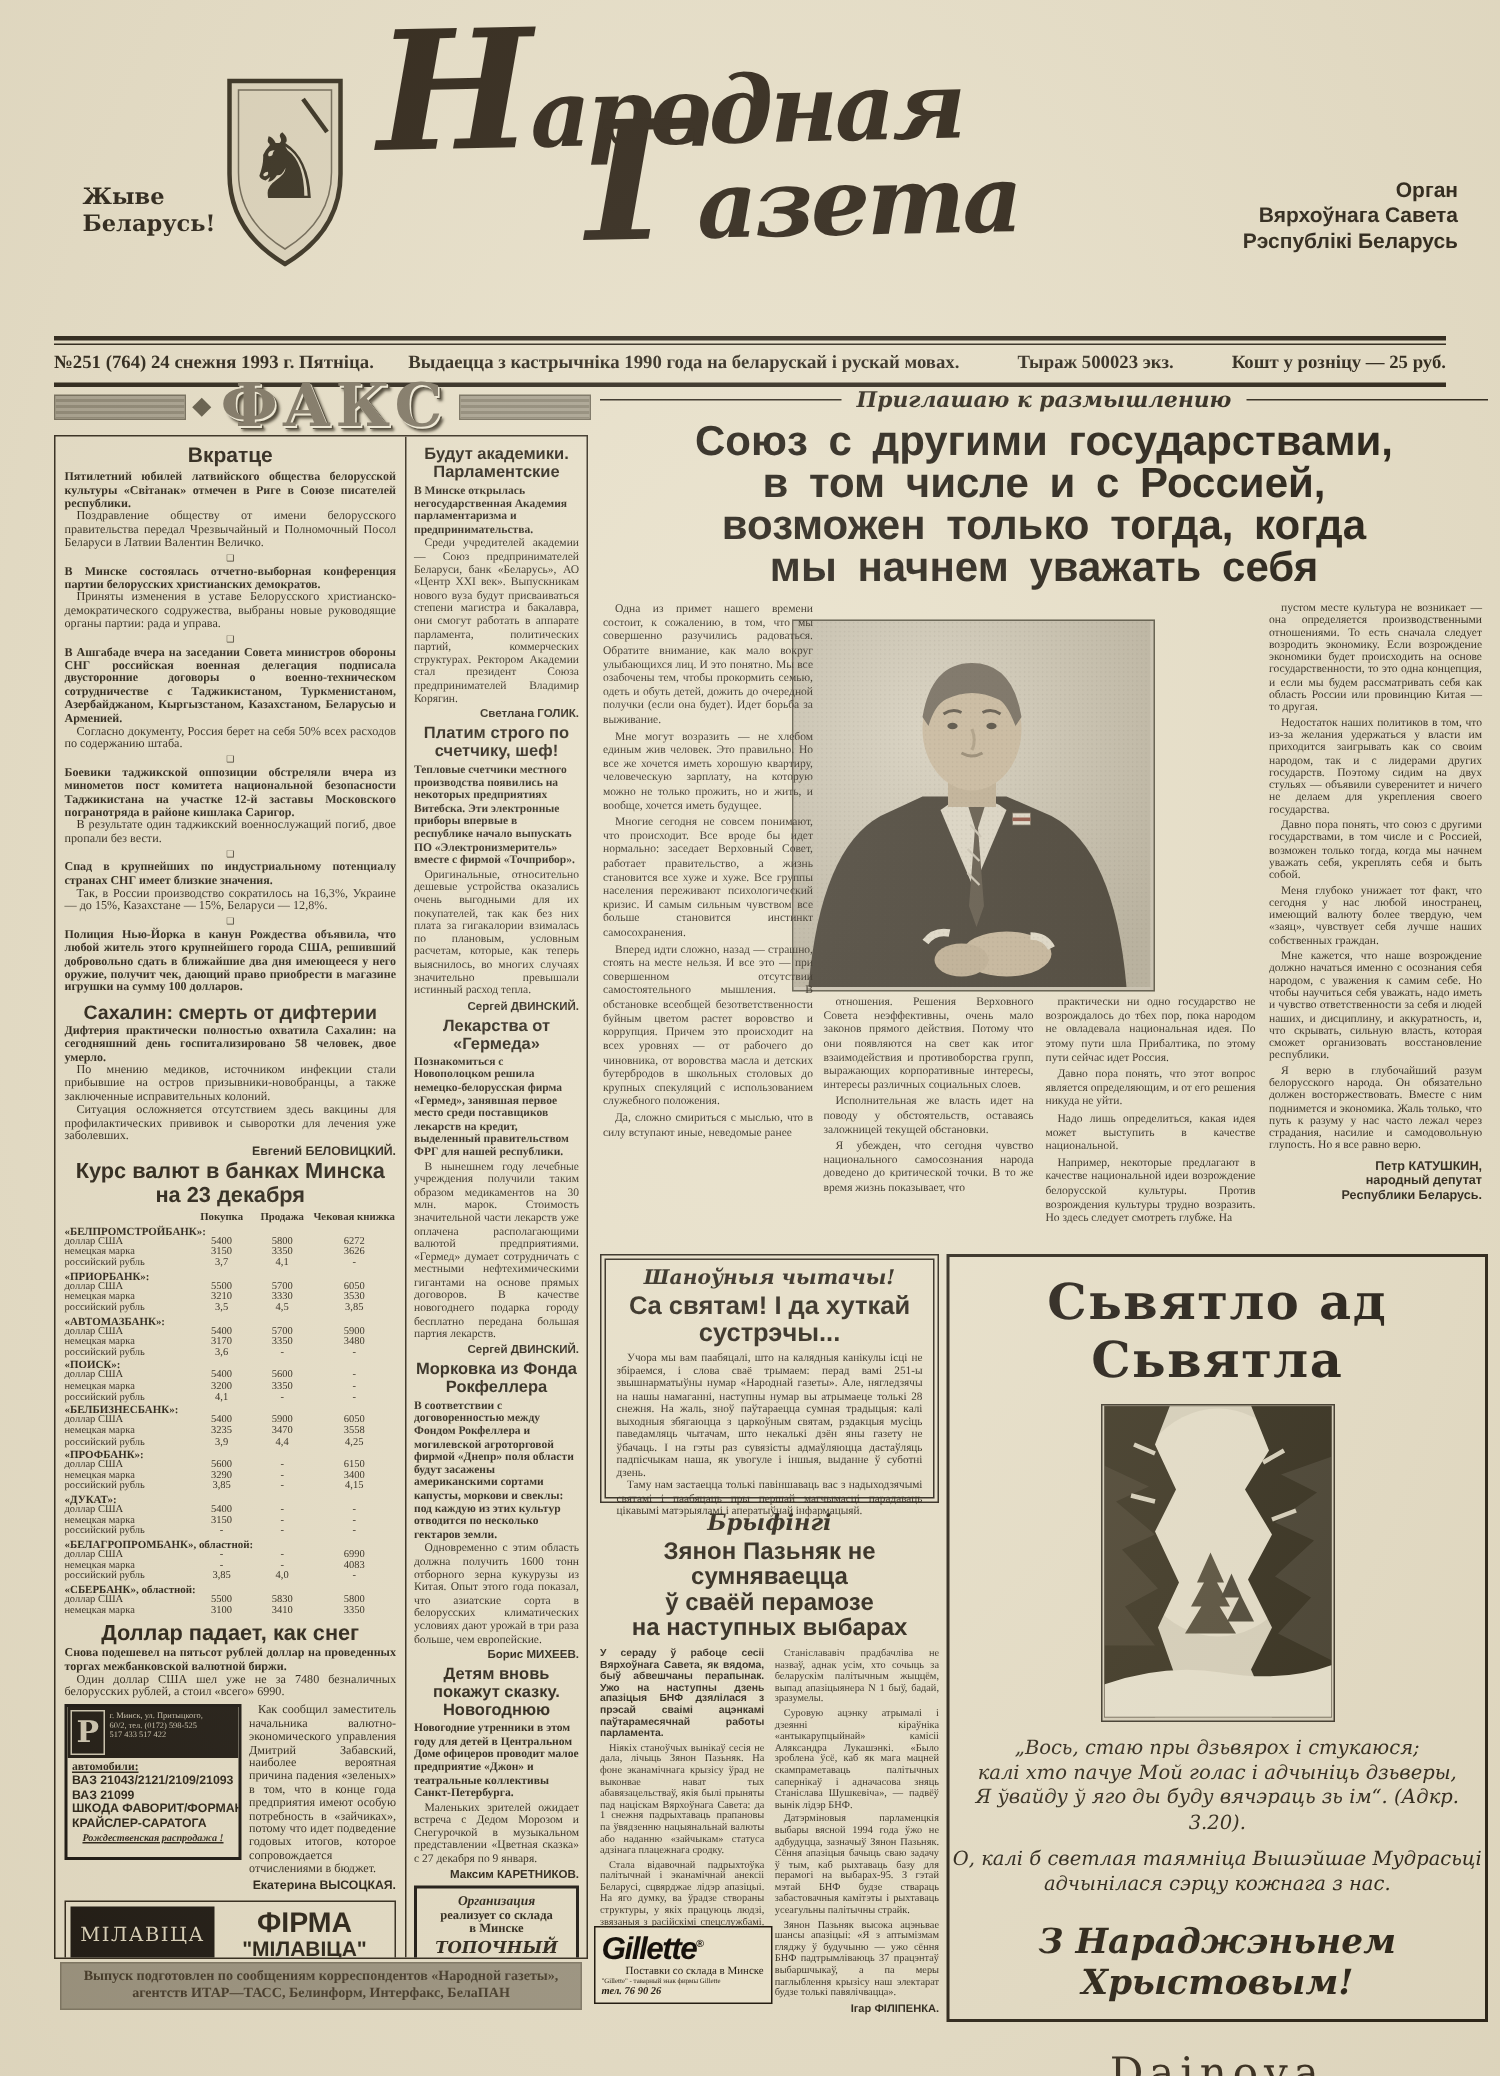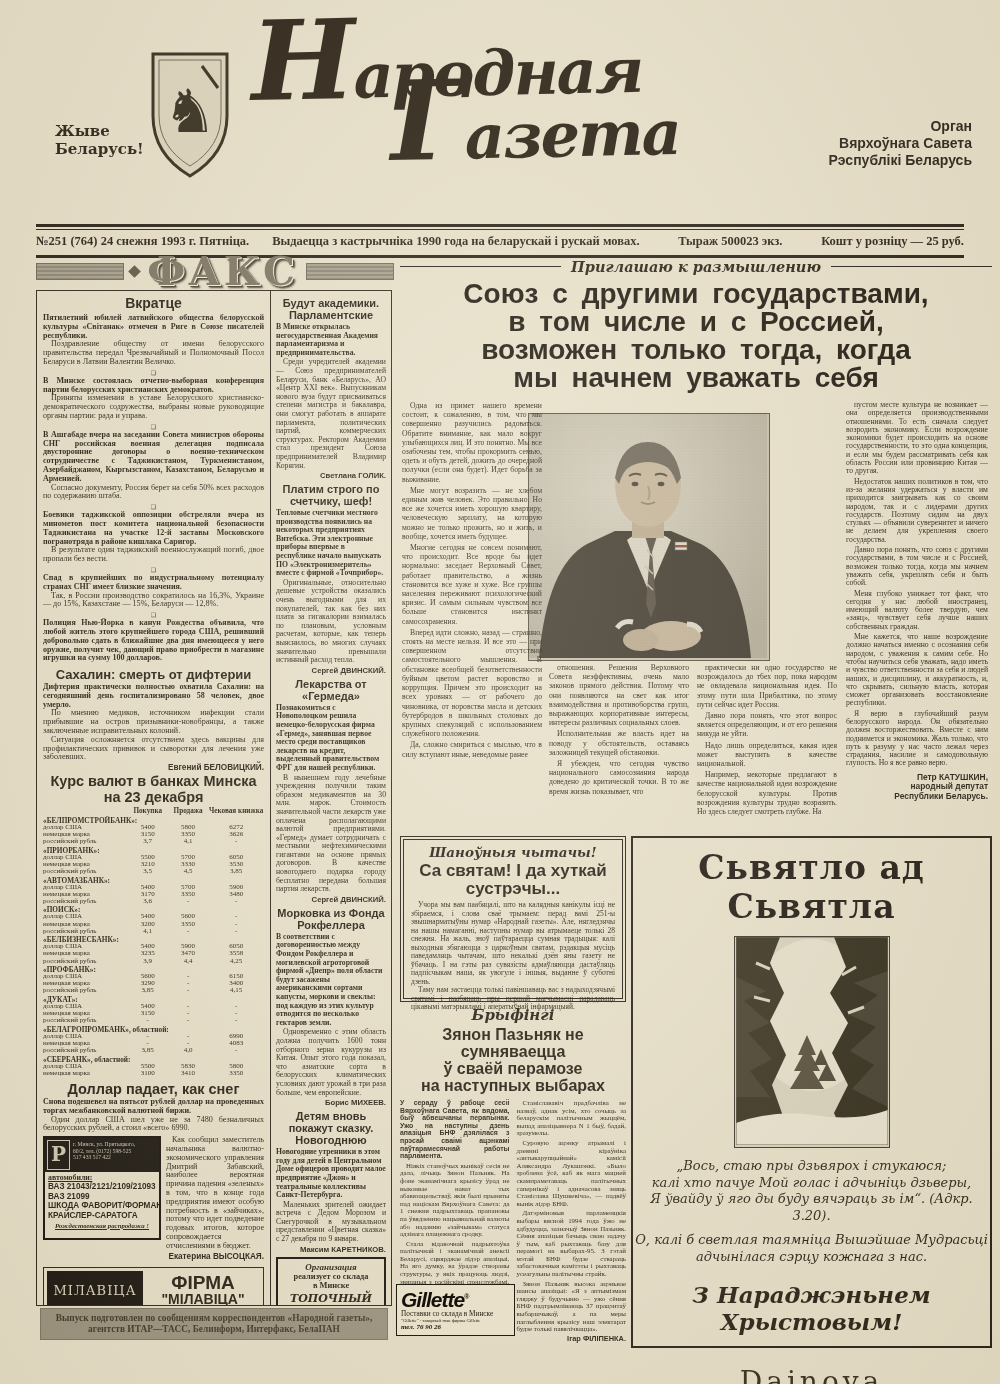--- a/index.html
+++ b/index.html
@@ -105,21 +105,21 @@
   .br-cols{display:flex;gap:7px;}
   .br-c{width:110px;font-size:6.9px;line-height:7.6px;text-align:justify;}
   .br-c p{margin:0 0 2px;text-indent:6px;}
   .br-lead{font-weight:bold;font-family:"Liberation Sans",sans-serif;text-indent:0 !important;}
   .br-sig{text-align:right;font-weight:bold;font-family:"Liberation Sans",sans-serif;font-size:7.4px;}
   .gil{position:absolute;left:396px;top:1284px;width:119px;height:52px;border:1px solid #241d12;background:#e8e0c9;
         box-sizing:border-box;padding:2px 4px;z-index:3;}
   .gil-logo{font-family:"Liberation Sans",sans-serif;font-weight:bold;font-style:italic;font-size:21px;line-height:20px;
         letter-spacing:-1px;color:#16110b;}
   .gil-reg{font-size:7px;vertical-align:super;font-style:normal;}
-  .gil-l1{font-size:7.3px;line-height:8px;white-space:nowrap;}
+  .gil-l1{font-size:7.3px;line-height:8px;white-space:nowrap;margin-left:16px;}
   .gil-l2{font-size:4.6px;line-height:5.4px;white-space:nowrap;}
   .gil-tel{font-weight:bold;font-style:italic;font-size:7px;line-height:8px;}
   
   .svy{position:absolute;left:631px;top:836px;width:361px;height:512px;border:2px solid #241d12;box-sizing:border-box;
         text-align:center;padding-top:10px;}
   .svy-title{font-family:"DejaVu Serif",serif;font-weight:bold;font-size:33px;letter-spacing:1px;color:#1d1710;}
   .svy-photo{width:154px;height:210px;margin:10px auto 10px;border:1px solid #3a3428;display:block;background:#d9d2bd;}
   .svy-quote{font-family:"DejaVu Serif",serif;font-style:italic;font-size:13px;line-height:16.5px;color:#2a2215;}
   .svy-l2{font-family:"DejaVu Serif",serif;font-style:italic;font-size:13px;line-height:16.5px;margin-top:8px;}
   .svy-greet{font-family:"DejaVu Serif",serif;font-style:italic;font-weight:bold;font-size:23px;margin-top:16px;}

